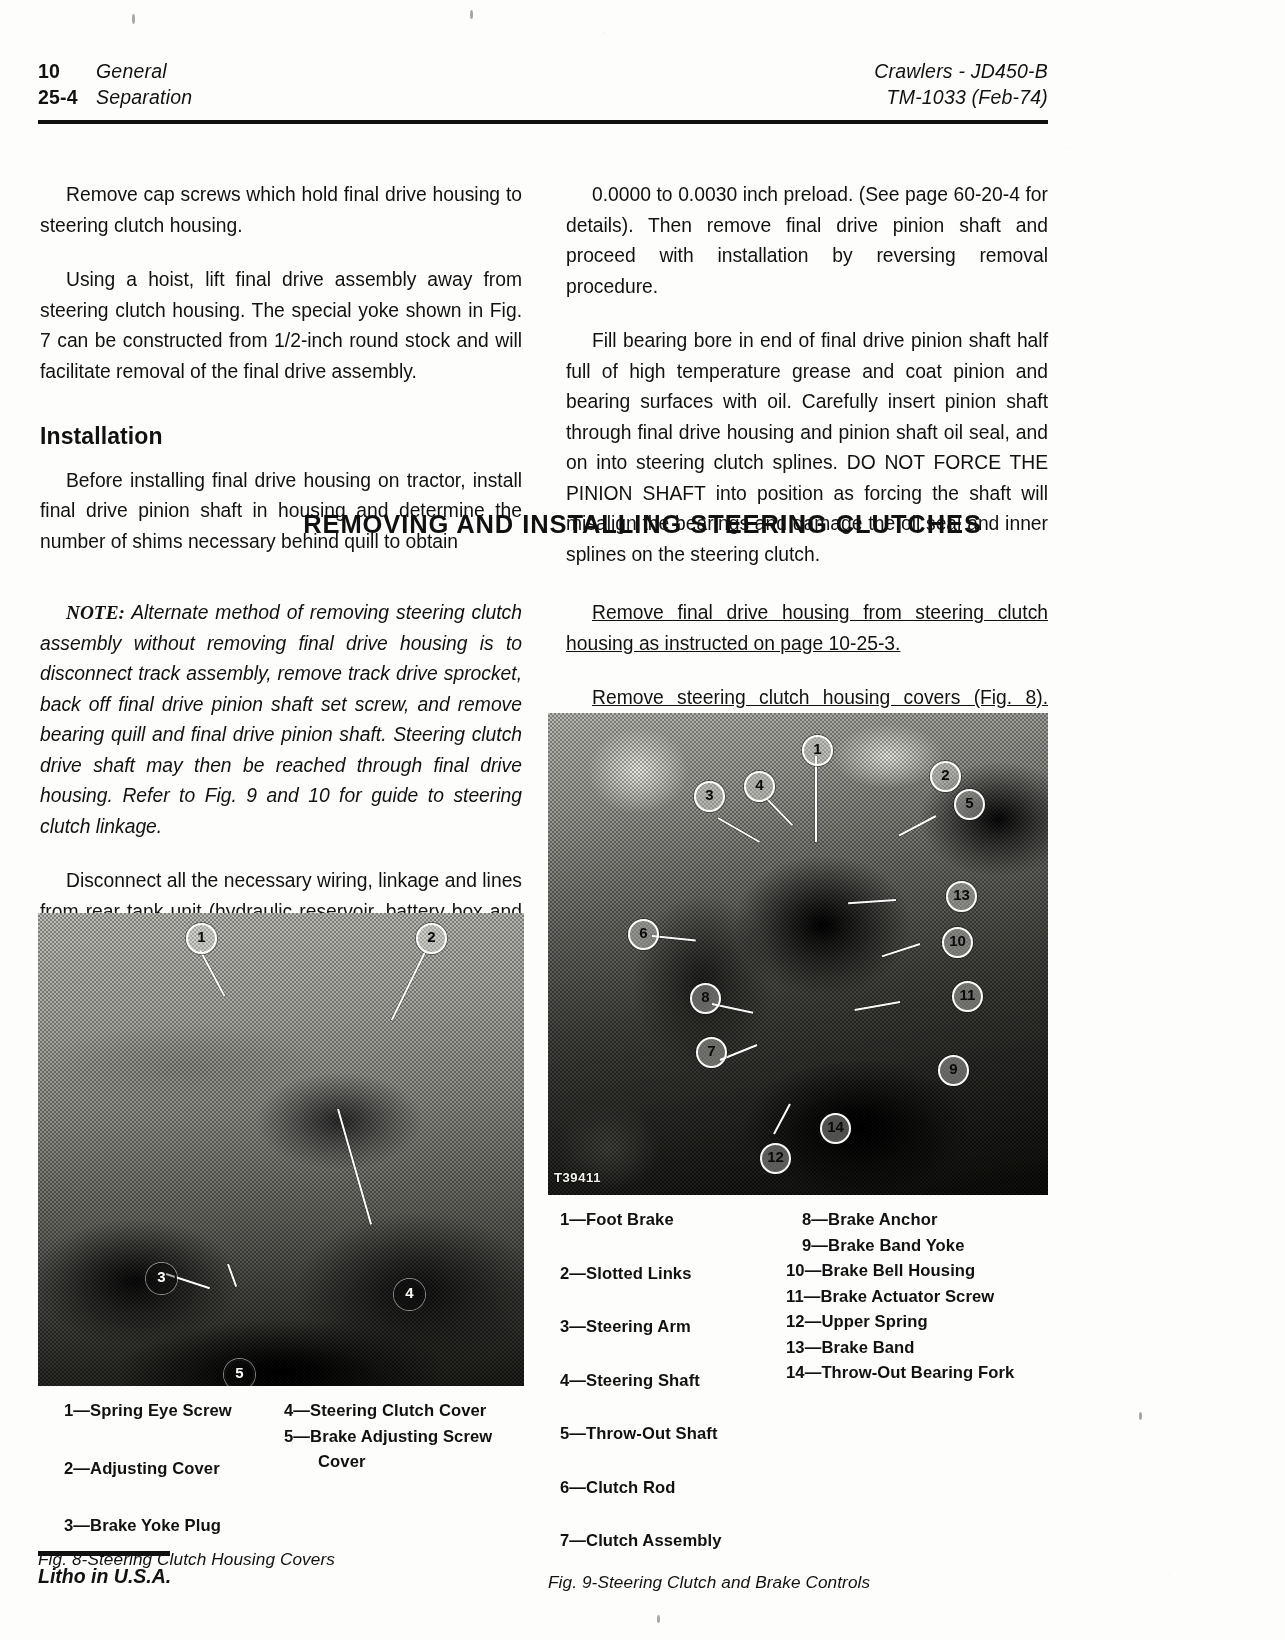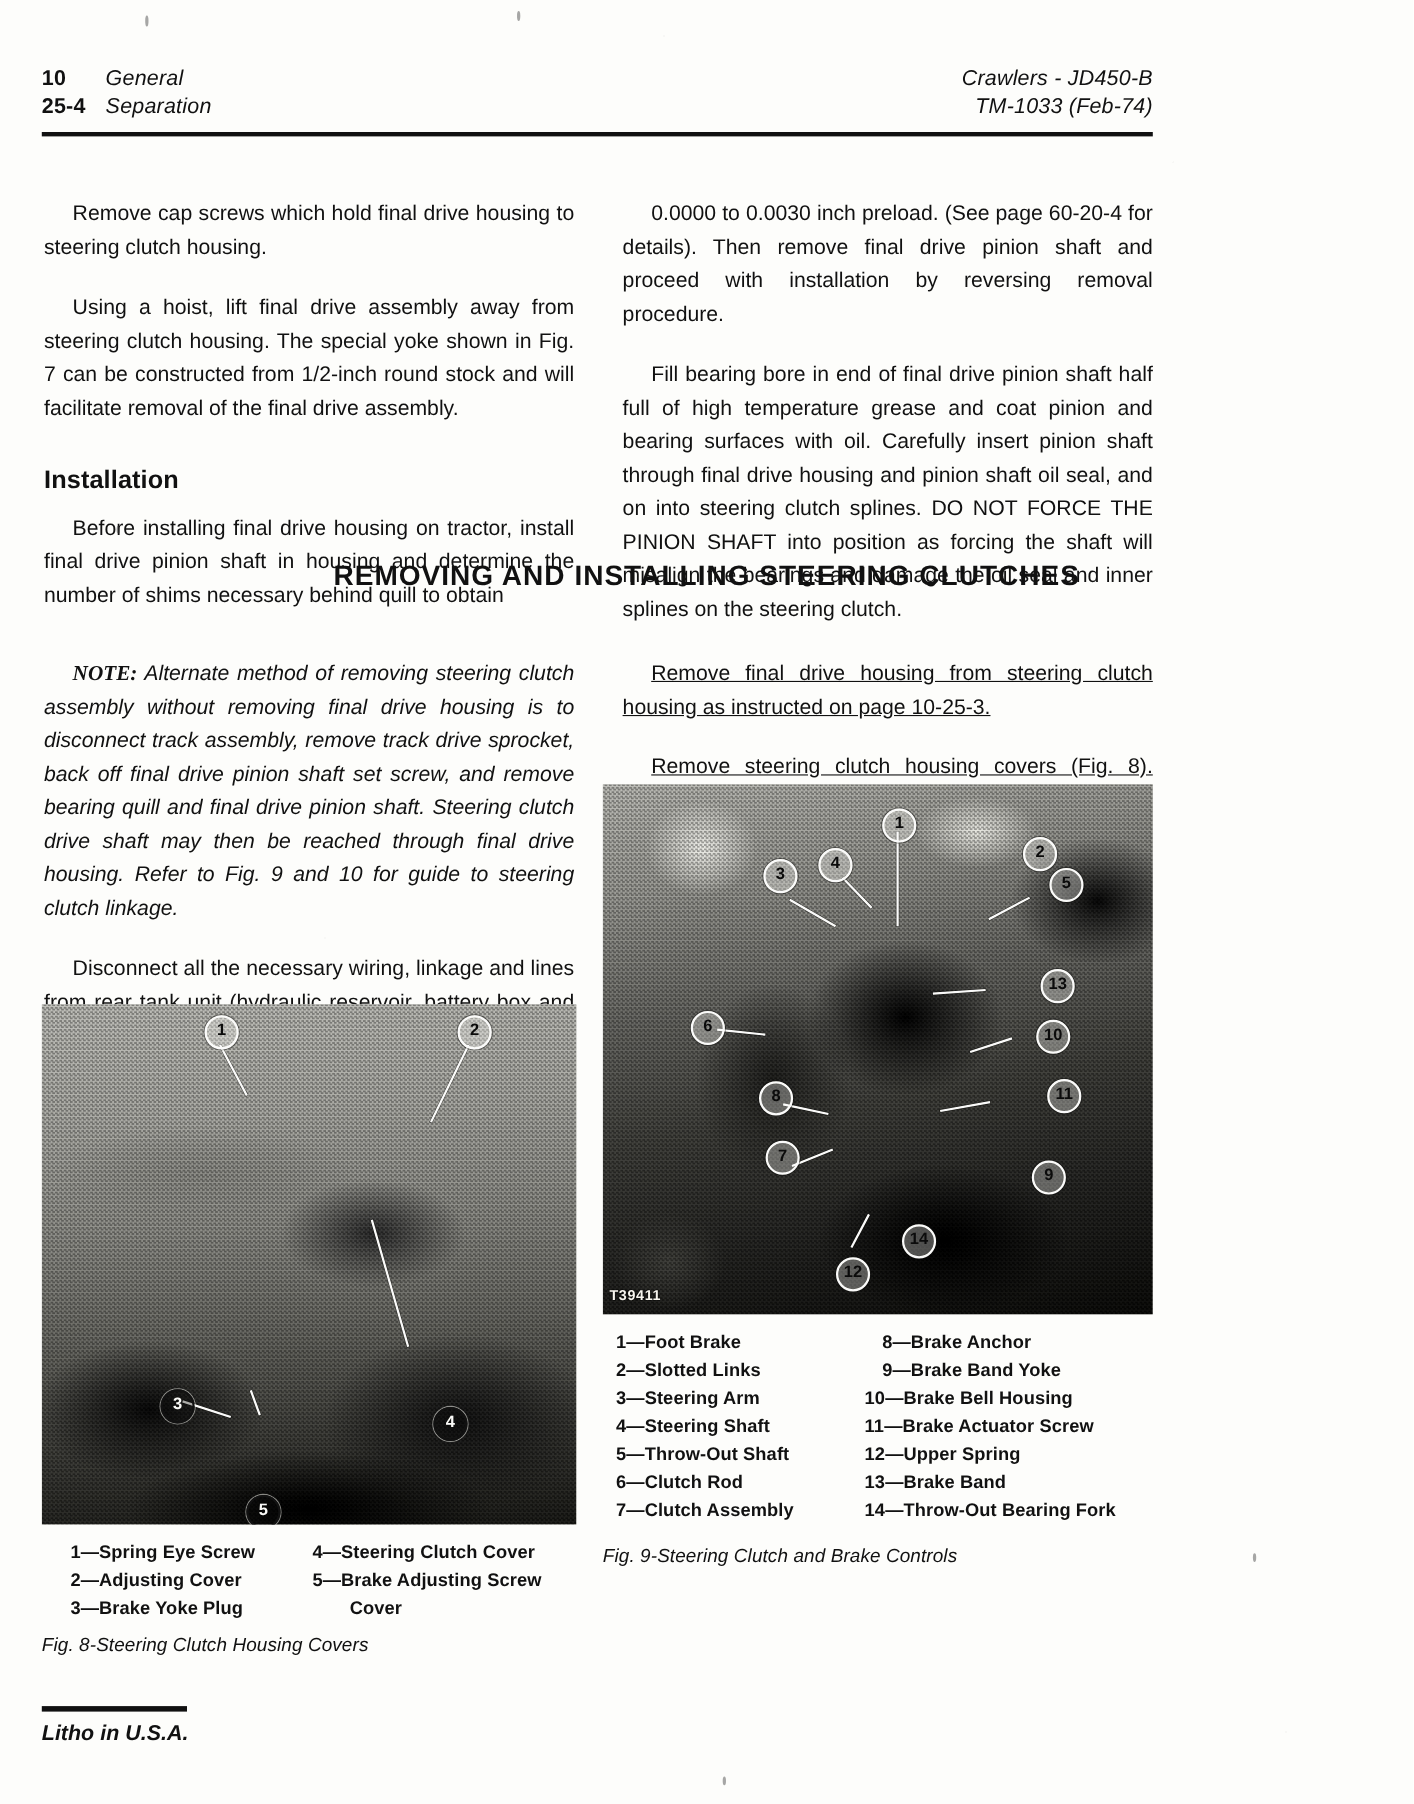--- a/index.html
+++ b/index.html
@@ -279,21 +279,21 @@
       <div class="leader" style="left:190px; top:350px; width:24px; transform:rotate(70deg);"></div>
 
       <div class="callout" style="left:148px; top:10px;">1</div>
       <div class="callout" style="left:378px; top:10px;">2</div>
       <div class="callout dark" style="left:108px; top:350px;">3</div>
       <div class="callout dark" style="left:356px; top:366px;">4</div>
       <div class="callout dark" style="left:186px; top:446px;">5</div>
     </div>
 
     <div class="legend" style="margin-top:12px; padding-left:26px;">
-      <div class="legend-col" style="width:220px;">
+      <div class="legend-col" style="width:220px;gap:32px;">
         <div class="legend-item"><span>1</span><span>—</span><span>Spring Eye Screw</span></div>
         <div class="legend-item"><span>2</span><span>—</span><span>Adjusting Cover</span></div>
         <div class="legend-item"><span>3</span><span>—</span><span>Brake Yoke Plug</span></div>
       </div>
       <div class="legend-col">
         <div class="legend-item"><span>4</span><span>—</span><span>Steering Clutch Cover</span></div>
         <div class="legend-item"><span>5</span><span>—</span><span>Brake Adjusting Screw</span><span class="lg-cont" style="padding-left:34px;">Cover</span></div>
       </div>
     </div>
 
@@ -339,21 +339,21 @@
       <div class="callout" style="left:394px; top:214px;">10</div>
       <div class="callout" style="left:404px; top:268px;">11</div>
       <div class="callout" style="left:212px; top:430px;">12</div>
       <div class="callout" style="left:398px; top:168px;">13</div>
       <div class="callout" style="left:272px; top:400px;">14</div>
 
       <div style="position:absolute; left:6px; bottom:10px; font-size:13px; font-weight:bold; color:#eceae4; letter-spacing:.6px; z-index:4; text-shadow:0 0 2px rgba(0,0,0,.9);">T39411</div>
     </div>
 
     <div class="legend" style="margin-top:12px; padding-left:12px;">
-      <div class="legend-col" style="width:226px;">
+      <div class="legend-col" style="width:226px;gap:28px;">
         <div class="legend-item"><span>1</span><span>—</span><span>Foot Brake</span></div>
         <div class="legend-item"><span>2</span><span>—</span><span>Slotted Links</span></div>
         <div class="legend-item"><span>3</span><span>—</span><span>Steering Arm</span></div>
         <div class="legend-item"><span>4</span><span>—</span><span>Steering Shaft</span></div>
         <div class="legend-item"><span>5</span><span>—</span><span>Throw-Out Shaft</span></div>
         <div class="legend-item"><span>6</span><span>—</span><span>Clutch Rod</span></div>
         <div class="legend-item"><span>7</span><span>—</span><span>Clutch Assembly</span></div>
       </div>
       <div class="legend-col">
         <div class="legend-item" style="padding-left:16px;"><span>8</span><span>—</span><span>Brake Anchor</span></div>

